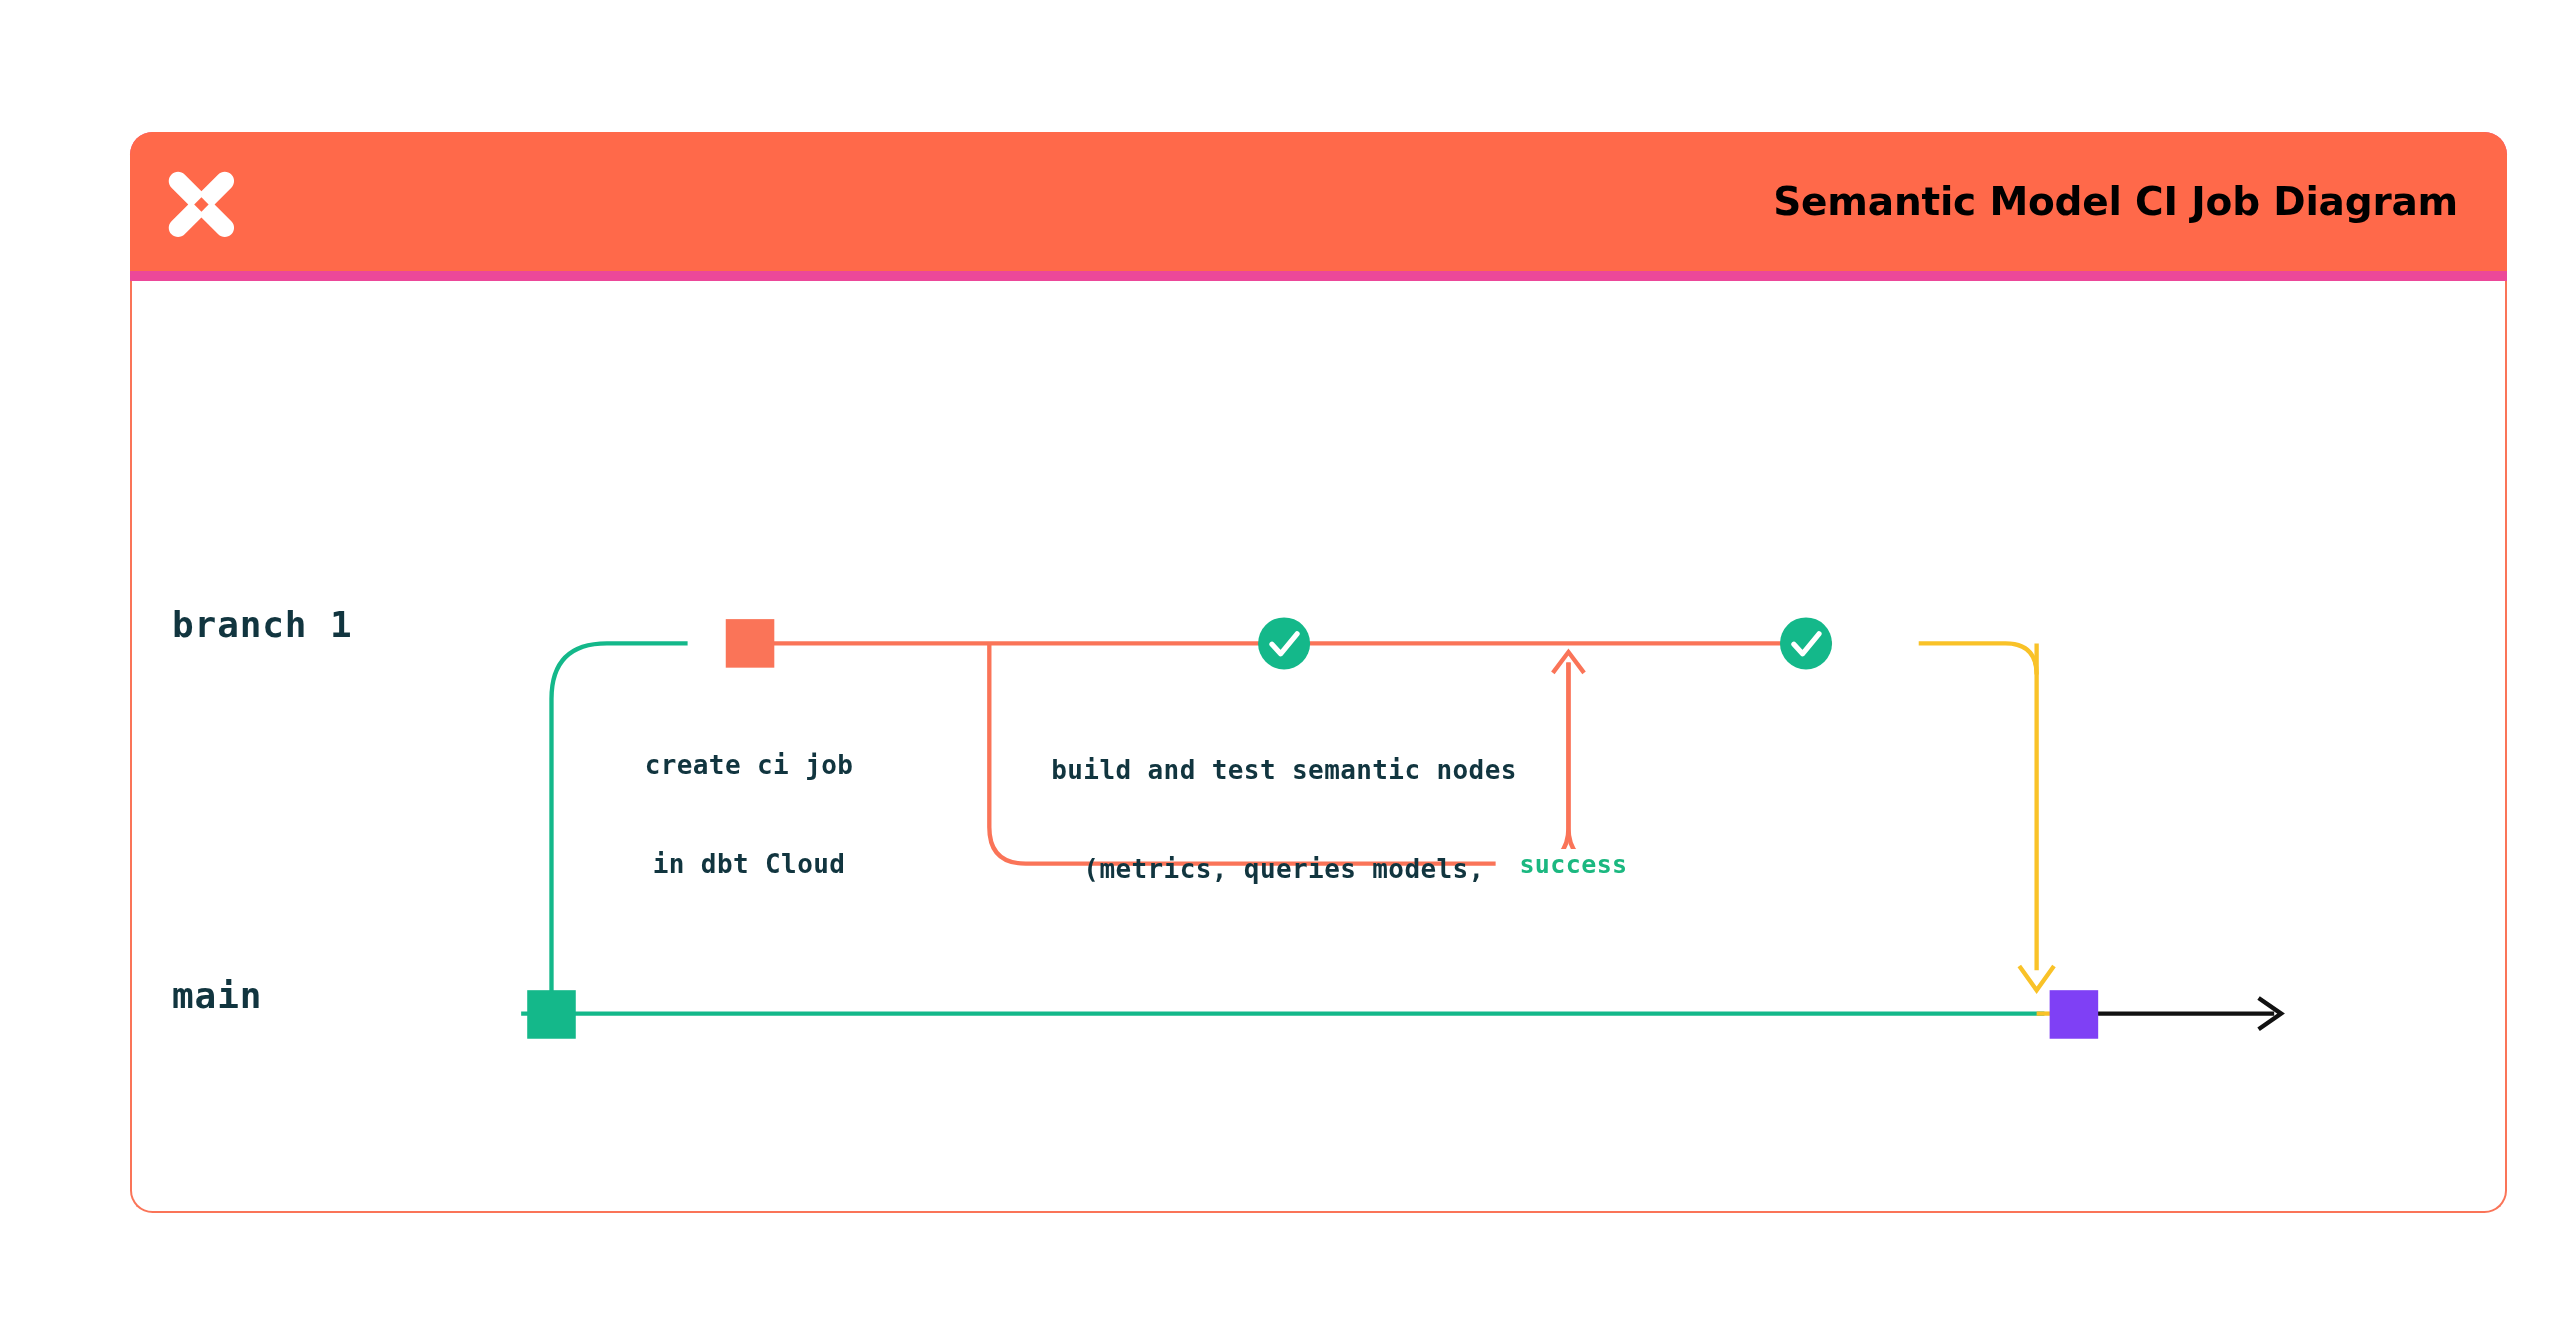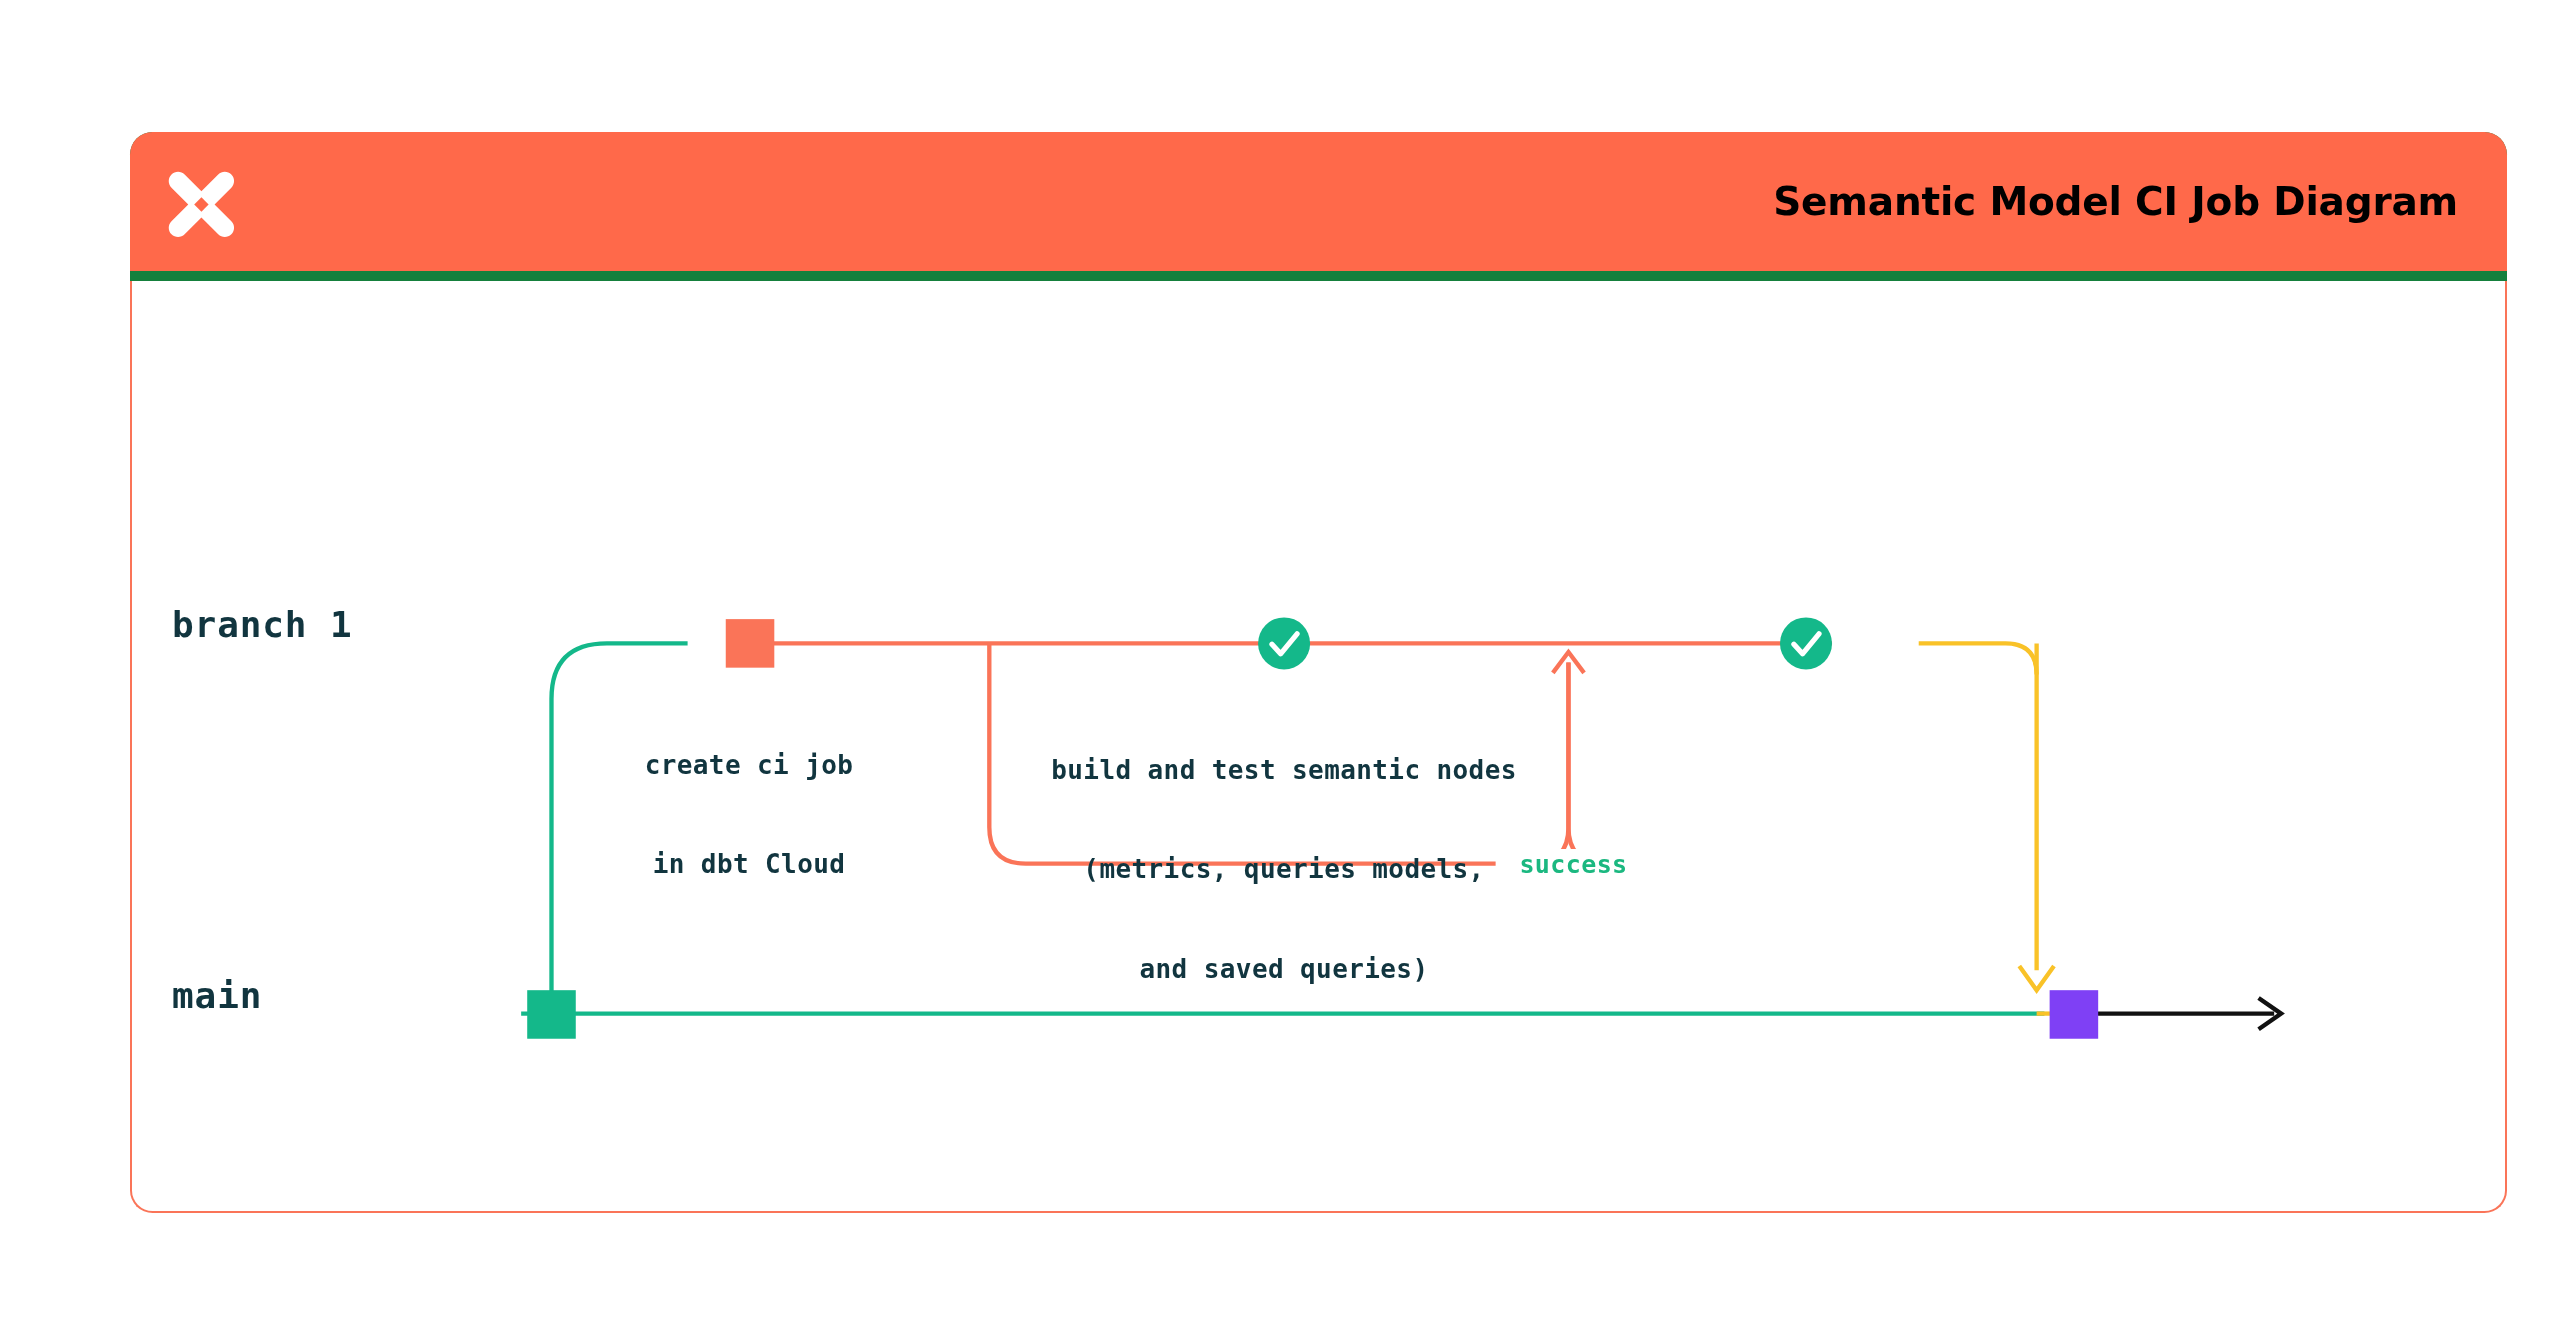--- a/index.html
+++ b/index.html
@@ -15,21 +15,21 @@
     position: relative;
   }
 
   #card {
     position: absolute;
     left: 130px;
     top: 132px;
     width: 2377px;
     height: 1069px;
     border-radius: 22.6px;
-    background: #15803d;
+    background: #ec4899;
     box-sizing: border-box;
   }
 
   
   #header {
     position: absolute;
     left: 0;
     top: 0;
     width: 100%;
     height: 139px;
@@ -191,21 +191,20 @@
     <div class="lbl lbl-branch" style="left:40px; top:692px;">main</div>
 
     <div class="lbl lbl-node" style="left:461px; top:401px; width:312px;">
       <div>create ci job</div>
       <div>in dbt Cloud</div>
     </div>
 
     <div class="lbl lbl-node" style="left:892px; top:406px; width:520px;">
       <div>build and test semantic nodes</div>
       <div>(metrics, queries models,</div>
-      <div>and saved queries)</div>
     </div>
 
 
 
     <div class="lbl lbl-success" style="position:absolute; left:1365px; top:568px; width:139px; text-align:center; background:#ffffff; padding:0 7px;">success</div>
 
   </div>
 </div>
 
 

